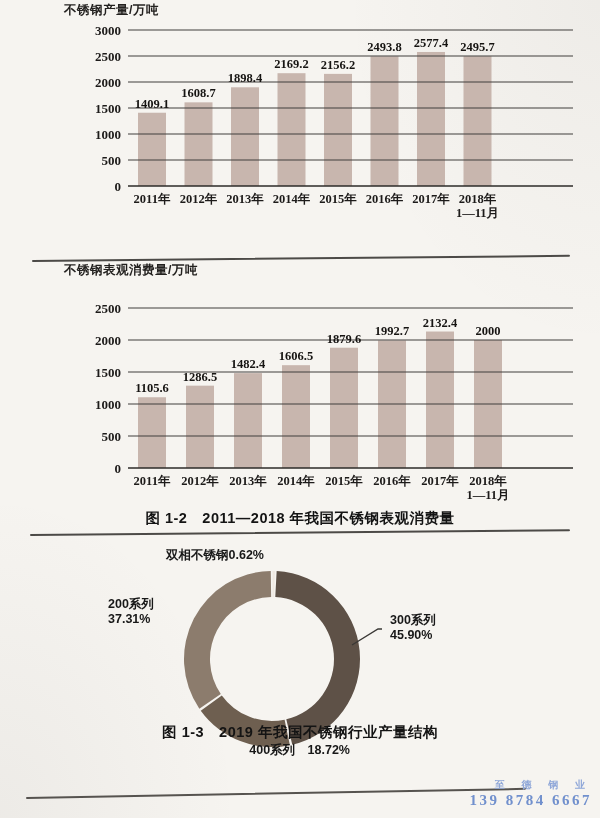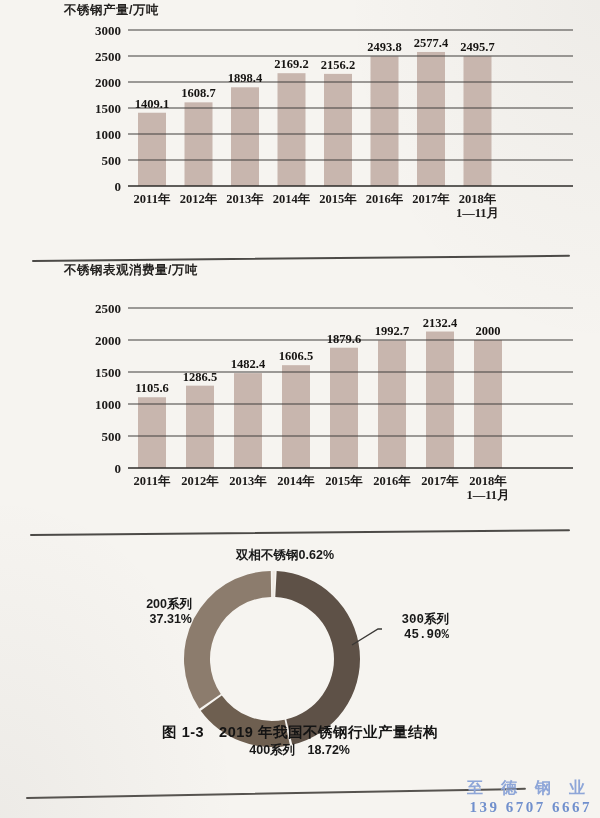--- a/index.html
+++ b/index.html
@@ -28,28 +28,28 @@
     position:absolute;left:0;width:600px;text-align:center;
     font-size:14.5px;font-weight:700;color:#141414;letter-spacing:0.5px;
   }
   .divider{
     position:absolute;height:1.6px;background:#4c4a47;border-radius:1px;
     transform-origin:left center;
   }
   .donut-label{
     position:absolute;
     font-size:12.5px;font-weight:600;color:#181818;
-    line-height:1.18;text-align:right;
+    line-height:1.18;text-align:left;
   }
   .watermark{
     position:absolute;right:8px;top:779px;width:170px;text-align:right;
     line-height:1.1;
   }
   .wm-brand{
-    display:block;font-size:16px;letter-spacing:7px;color:#8ea6d8;font-weight:600;font-family:Liberation Serif, serif;
+    display:block;font-size:10px;letter-spacing:7px;color:#8ea6d8;font-weight:600;
   }
   .wm-phone{
     display:block;font-size:15px;letter-spacing:2.5px;color:#7190cd;font-weight:600;
     margin-top:2px;font-family:"Liberation Serif","DejaVu Serif",serif;
   }
 </style>
 </head>
 <body>
 
 <div id="page">
@@ -129,50 +129,51 @@
       <text x="488" y="65" text-anchor="middle" font-family="&quot;Liberation Serif&quot;,&quot;DejaVu Serif&quot;,serif" font-size="12.5" font-weight="700" fill="#161412">2000</text>
       <text x="152" y="215" text-anchor="middle" font-family="&quot;Liberation Serif&quot;,&quot;DejaVu Serif&quot;,serif" font-size="12.5" font-weight="600" fill="#1d1b1a"><tspan x="152" dy="0">2011年</tspan></text>
       <text x="200" y="215" text-anchor="middle" font-family="&quot;Liberation Serif&quot;,&quot;DejaVu Serif&quot;,serif" font-size="12.5" font-weight="600" fill="#1d1b1a"><tspan x="200" dy="0">2012年</tspan></text>
       <text x="248" y="215" text-anchor="middle" font-family="&quot;Liberation Serif&quot;,&quot;DejaVu Serif&quot;,serif" font-size="12.5" font-weight="600" fill="#1d1b1a"><tspan x="248" dy="0">2013年</tspan></text>
       <text x="296" y="215" text-anchor="middle" font-family="&quot;Liberation Serif&quot;,&quot;DejaVu Serif&quot;,serif" font-size="12.5" font-weight="600" fill="#1d1b1a"><tspan x="296" dy="0">2014年</tspan></text>
       <text x="344" y="215" text-anchor="middle" font-family="&quot;Liberation Serif&quot;,&quot;DejaVu Serif&quot;,serif" font-size="12.5" font-weight="600" fill="#1d1b1a"><tspan x="344" dy="0">2015年</tspan></text>
       <text x="392" y="215" text-anchor="middle" font-family="&quot;Liberation Serif&quot;,&quot;DejaVu Serif&quot;,serif" font-size="12.5" font-weight="600" fill="#1d1b1a"><tspan x="392" dy="0">2016年</tspan></text>
       <text x="440" y="215" text-anchor="middle" font-family="&quot;Liberation Serif&quot;,&quot;DejaVu Serif&quot;,serif" font-size="12.5" font-weight="600" fill="#1d1b1a"><tspan x="440" dy="0">2017年</tspan></text>
       <text x="488" y="215" text-anchor="middle" font-family="&quot;Liberation Serif&quot;,&quot;DejaVu Serif&quot;,serif" font-size="12.5" font-weight="600" fill="#1d1b1a"><tspan x="488" dy="0">2018年</tspan><tspan x="488" dy="14">1—11月</tspan></text>
     </svg>
+  <div class="caption" style="top:509px;">图 1-2　2011—2018 年我国不锈钢表观消费量</div>
   <div class="divider" style="left:30px;top:534px;width:540px;transform:rotate(-0.5deg);"></div>
 
   <svg id="chart3" class="chart-svg" style="top:545px;" width="600" height="225">
       <path d="M 272.5142129592377 26.001502370594125 A 88 88 0 0 1 274.91335756777266 26.04823851859304 L 274.05259283183983 52.03398622900873 A 62 62 0 0 0 272.3622864030993 52.00105848837313 Z" fill="#efe9e2"></path>
       <path d="M 276.65464454398847 26.123186879762656 A 88 88 0 0 1 292.2862259260384 199.6298373096535 L 286.2925682660725 174.33011264998316 A 62 62 0 0 0 275.27940865599186 52.086790756196415 Z" fill="#5e5147"></path>
       <path d="M 289.8873912503437 200.16287619536112 A 88 88 0 0 1 200.74877142781975 165.645546051474 L 221.80027077869119 150.38663471808394 A 62 62 0 0 0 284.60248019910574 174.70566277400442 Z" fill="#6e5f50"></path>
       <path d="M 199.3345229316656 163.635959167033 A 88 88 0 0 1 270.77132813015504 26.008577887181232 L 271.13434481897286 52.006043511423144 A 62 62 0 0 0 220.80386842912804 148.97078941313688 Z" fill="#8c7c6d"></path>
       <path d="M 352 100 L 378 84 L 382 84" fill="none" stroke="#3a3835" stroke-width="1.4"></path>
     </svg>
 
   <div class="donut-label" style="left:166px;top:548px;width:168px;">
     <span>双相不锈钢</span><span>0.62%</span>
   </div>
 
   <div class="donut-label" style="left:108px;top:597px;width:84px;">
     <span>200系列</span><br>
     <span>37.31%</span>
   </div>
 
-  <div class="donut-label" style="left:377px;top:613px;width:72px;font-family:Liberation Mono, monospace;">
+  <div class="donut-label" style="left:390px;top:613px;width:72px;">
     <span>300系列</span><br>
     <span>45.90%</span>
   </div>
 
   <div class="donut-label" style="left:190px;top:743px;width:160px;text-align:right;">
     <span>400系列</span>
     <span style="margin-left:9px;">18.72%</span>
   </div>
 
   <div class="caption" style="top:723px;">图 1-3　2019 年我国不锈钢行业产量结构</div>
   <div class="divider" style="left:26px;top:797px;width:500px;transform:rotate(-1.05deg);background:#56534f;"></div>
 
   <div class="watermark">
     <span class="wm-brand">至 德 钢 业</span>
-    <span class="wm-phone">139 6707 6667</span>
+    <span class="wm-phone">139 8784 6667</span>
   </div>
 
 </div>
 
 </body></html>

